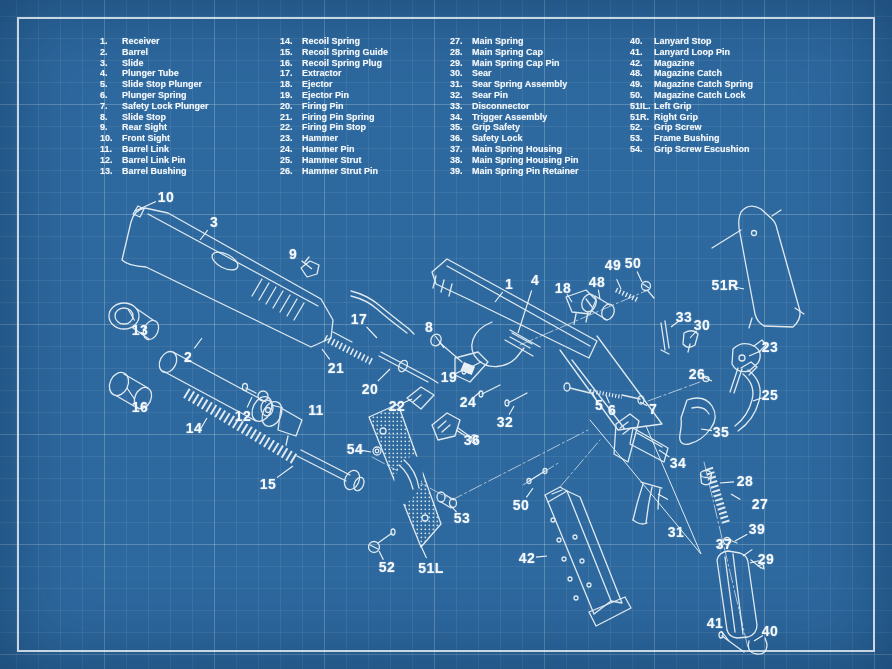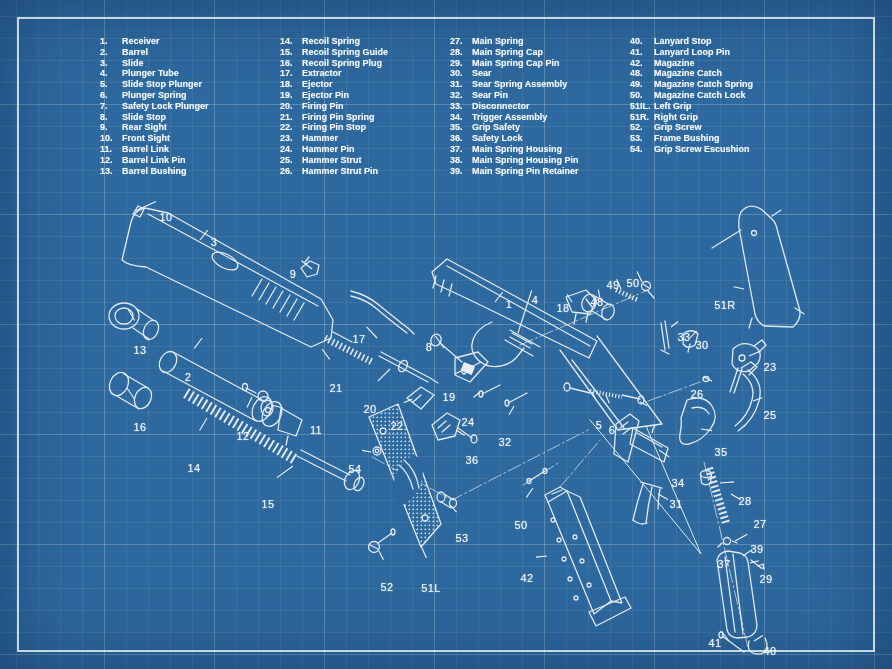--- a/index.html
+++ b/index.html
@@ -29,24 +29,23 @@
   .parts-col{width:180px;flex:0 0 auto;}
   .parts-col:nth-child(2){width:170px;}
   .parts-col:nth-child(3){width:180px;}
   .part-row{display:flex;font-size:9px;font-weight:bold;line-height:10.8px;white-space:nowrap;}
   .part-num{min-width:22px;}
   .parts-col:nth-child(4) .part-num{min-width:24px;}
   .diagram-svg{position:absolute;left:0;top:0;}
   .diagram-svg *{vector-effect:non-scaling-stroke;}
   .callout{
     position:absolute;transform:translate(-50%,-50%);
-    color:#f6fafc;font-size:11px;font-weight:normal;letter-spacing:.4px;
+    color:#f6fafc;font-size:14px;font-weight:bold;letter-spacing:.4px;
     text-shadow:0 0 1.5px rgba(225,240,255,.6);
     white-space:nowrap;
-    margin-top:20px;
   }
 </style>
 </head>
 <body>
 
 <div class="stage">
   <div class="frame-border"></div>
 
   <div class="parts-list" id="parts-list">
       <div class="parts-col">
@@ -550,21 +549,21 @@
       <div class="callout" style="left: 166px; top: 197px;">10</div>
       <div class="callout" style="left: 214px; top: 222px;">3</div>
       <div class="callout" style="left: 293px; top: 254px;">9</div>
       <div class="callout" style="left: 140px; top: 330px;">13</div>
       <div class="callout" style="left: 188px; top: 357px;">2</div>
       <div class="callout" style="left: 336px; top: 368px;">21</div>
       <div class="callout" style="left: 359px; top: 319px;">17</div>
       <div class="callout" style="left: 140px; top: 407px;">16</div>
       <div class="callout" style="left: 243px; top: 416px; text-align: center;">12</div>
       <div class="callout" style="left: 292px; top: 410px; padding-left: 48px;">11</div>
-      <div class="callout" style="left: 194px; top: 448px;">14</div>
+      <div class="callout" style="left: 194px; top: 428px;">14</div>
       <div class="callout" style="left: 268px; top: 484px;">15</div>
       <div class="callout" style="left: 370px; top: 389px;">20</div>
       <div class="callout" style="left: 397px; top: 406px;">22</div>
       <div class="callout" style="left: 429px; top: 327px;">8</div>
       <div class="callout" style="left: 449px; top: 377px;">19</div>
       <div class="callout" style="left: 468px; top: 402px;">24</div>
       <div class="callout" style="left: 505px; top: 422px;">32</div>
       <div class="callout" style="left: 472px; top: 440px;">36</div>
       <div class="callout" style="left: 355px; top: 449px;">54</div>
       <div class="callout" style="left: 462px; top: 518px;">53</div>
@@ -582,21 +581,21 @@
       <div class="callout" style="left: 684px; top: 317px;">33</div>
       <div class="callout" style="left: 702px; top: 325px;">30</div>
       <div class="callout" style="left: 770px; top: 347px;">23</div>
       <div class="callout" style="left: 697px; top: 374px;">26</div>
       <div class="callout" style="left: 770px; top: 395px;">25</div>
       <div class="callout" style="left: 599px; top: 405px;">5</div>
       <div class="callout" style="left: 612px; top: 410px;">6</div>
       <div class="callout" style="left: 653px; top: 409px;">7</div>
       <div class="callout" style="left: 721px; top: 432px;">35</div>
       <div class="callout" style="left: 678px; top: 463px;">34</div>
-      <div class="callout" style="left: 676px; top: 484px; text-align: right;">31</div>
+      <div class="callout" style="left: 676px; top: 532px; text-align: right;">31</div>
       <div class="callout" style="left: 745px; top: 481px;">28</div>
       <div class="callout" style="left: 748px; top: 504px; padding-left: 24px;">27</div>
       <div class="callout" style="left: 757px; top: 529px;">39</div>
       <div class="callout" style="left: 724px; top: 544px;">37</div>
       <div class="callout" style="left: 766px; top: 559px;">29</div>
       <div class="callout" style="left: 715px; top: 623px;">41</div>
       <div class="callout" style="left: 770px; top: 631px;">40</div>
     </div>
 </div>
 

